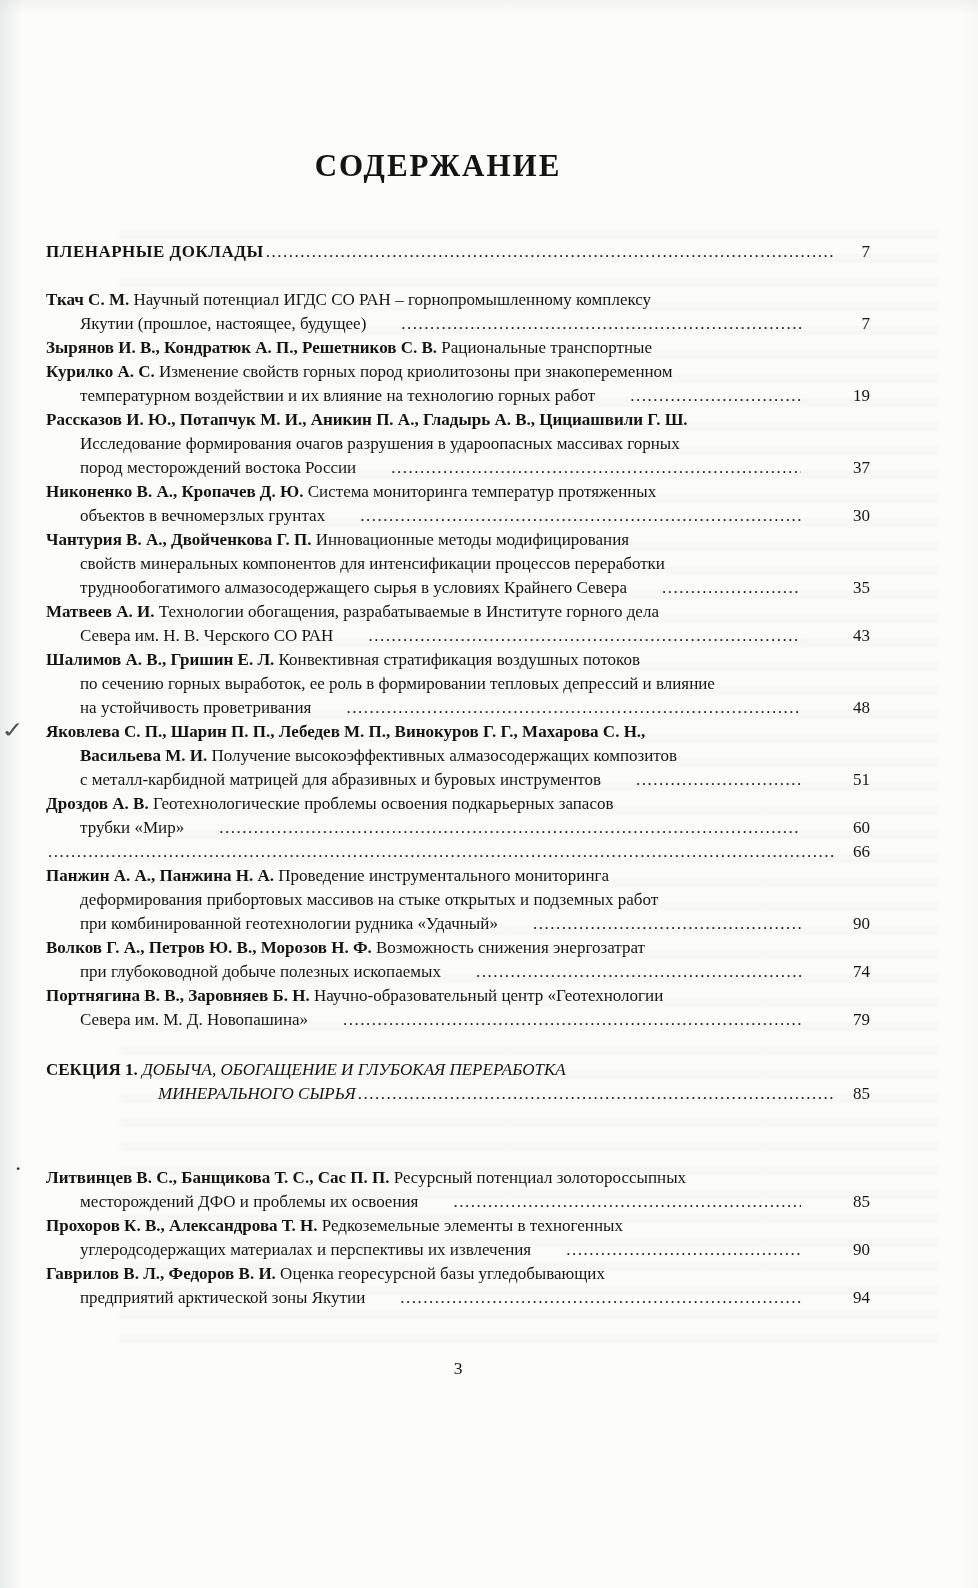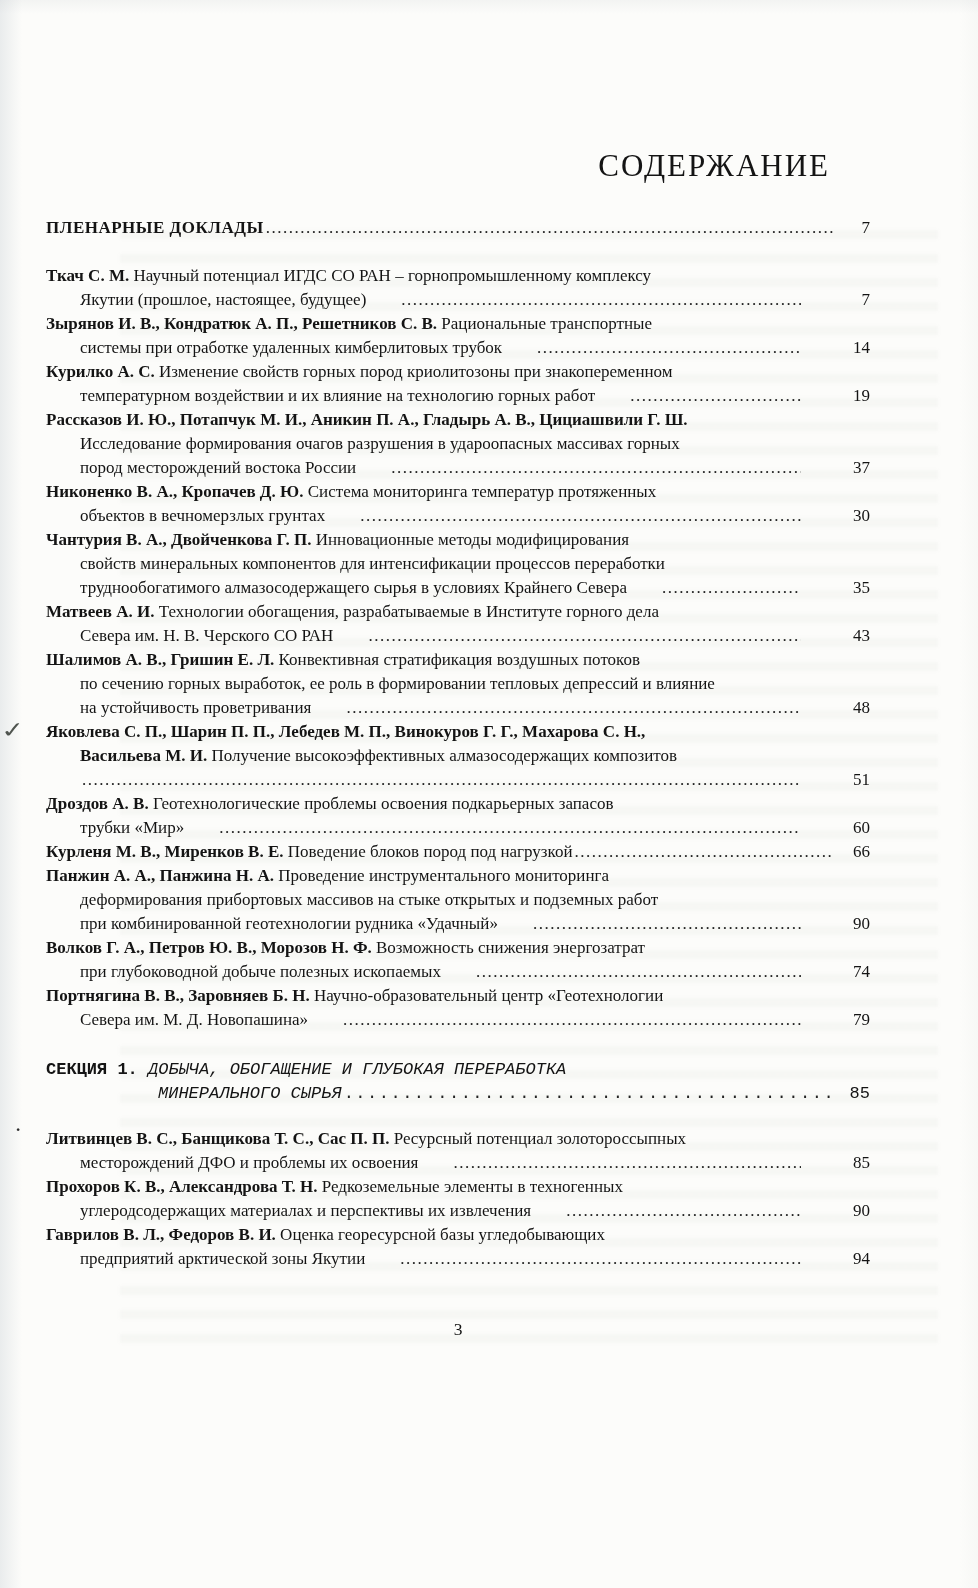--- a/index.html
+++ b/index.html
@@ -32,30 +32,30 @@
   .content {
     position: relative;
     width: 824px;
     margin-left: 46px;
     padding-top: 148px;
     font-size: 17px;
     line-height: 24px;
   }
   h1.doc-title {
     font-size: 31px;
-    font-weight: normal;
+    font-weight: bold;
     letter-spacing: 2px;
-    text-align: right;
-    margin: 0 40px 32px 0;
+    text-align: center;
+    margin: 0 40px 56px 0;
     line-height: 36px;
   }
   .toc-item { position: relative; }
   .toc-item.heading { margin-bottom: 24px; }
   .toc-item.heading .line-text { font-weight: bold; letter-spacing: 0.5px; }
-  .toc-item.section { margin-top: 26px; margin-bottom: 21px; font-family: Liberation Mono, monospace; }
+  .toc-item.section { margin-top: 26px; margin-bottom: 60px; }
   .line { display: flex; align-items: flex-start; }
   .line-text { white-space: nowrap; }
   .line.cont { padding-left: 34px; gap: 33px; }
   .line.cont-section { padding-left: 112px; }
   .seg-b { font-weight: bold; }
   .seg-i { font-style: italic; }
   .leader { flex: 1 1 auto; overflow: hidden; min-width: 10px; margin: 0 6px 0 2px; }
   .leader::after {
     content: "....................................................................................................................................................................";
     white-space: nowrap;
@@ -98,25 +98,20 @@
         <div class="line cont">
           <span class="line-text"><span class="">Якутии (прошлое, настоящее, будущее)</span></span>
           <span class="leader"></span>
           <span class="pagenum">7</span>
         </div>
       </div>
       <div class="toc-item entry">
         <div class="line">
           <span class="line-text"><span class="seg-b ">Зырянов И. В., Кондратюк А. П., Решетников С. В.</span><span class=""> Рациональные транспортные</span></span>
         </div>
-        <div class="line cont">
-          <span class="line-text"><span class="">системы при отработке удаленных кимберлитовых трубок</span></span>
-          <span class="leader"></span>
-          <span class="pagenum">14</span>
-        </div>
       </div>
       <div class="toc-item entry">
         <div class="line">
           <span class="line-text"><span class="seg-b ">Курилко А. С.</span><span class=""> Изменение свойств горных пород криолитозоны при знакопеременном</span></span>
         </div>
         <div class="line cont">
           <span class="line-text"><span class="">температурном воздействии и их влияние на технологию горных работ</span></span>
           <span class="leader"></span>
           <span class="pagenum">19</span>
         </div>
@@ -182,37 +177,37 @@
       </div>
       <div class="toc-item entry">
         <span class="mark mark-checkmark">✓</span>
         <div class="line">
           <span class="line-text"><span class="seg-b ">Яковлева С. П., Шарин П. П., Лебедев М. П., Винокуров Г. Г., Махарова С. Н.,</span></span>
         </div>
         <div class="line cont">
           <span class="line-text"><span class="seg-b ">Васильева М. И.</span><span class=""> Получение высокоэффективных алмазосодержащих композитов</span></span>
         </div>
         <div class="line cont">
+          <span class="line-text"><span class="">с металл-карбидной матрицей для абразивных и буровых инструментов</span></span>
           <span class="leader"></span>
           <span class="pagenum">51</span>
         </div>
       </div>
       <div class="toc-item entry">
         <div class="line">
           <span class="line-text"><span class="seg-b ">Дроздов А. В.</span><span class=""> Геотехнологические проблемы освоения подкарьерных запасов</span></span>
         </div>
         <div class="line cont">
           <span class="line-text"><span class="">трубки «Мир»</span></span>
           <span class="leader"></span>
           <span class="pagenum">60</span>
         </div>
       </div>
       <div class="toc-item entry">
         <div class="line">
-          <span class="line-text"><span class="seg-b ">Курленя М. В., Миренков В. Е.</span><span class=""> Поведение блоков пород под нагрузкой</span></span>
           <span class="leader"></span>
           <span class="pagenum">66</span>
         </div>
       </div>
       <div class="toc-item entry">
         <div class="line">
           <span class="line-text"><span class="seg-b ">Панжин А. А., Панжина Н. А.</span><span class=""> Проведение инструментального мониторинга</span></span>
         </div>
         <div class="line cont">
           <span class="line-text"><span class="">деформирования прибортовых массивов на стыке открытых и подземных работ</span></span>

